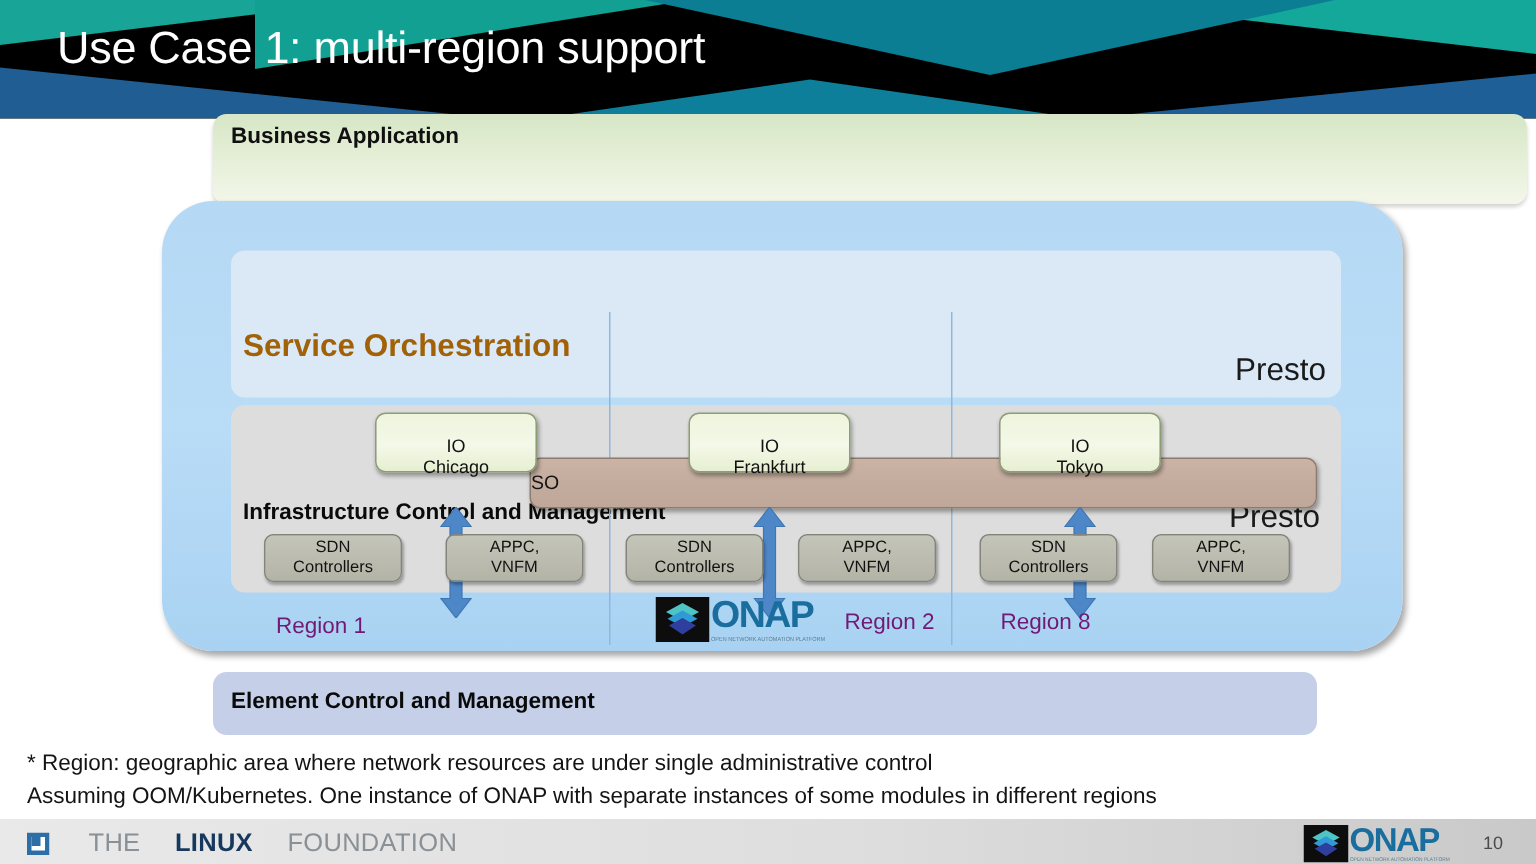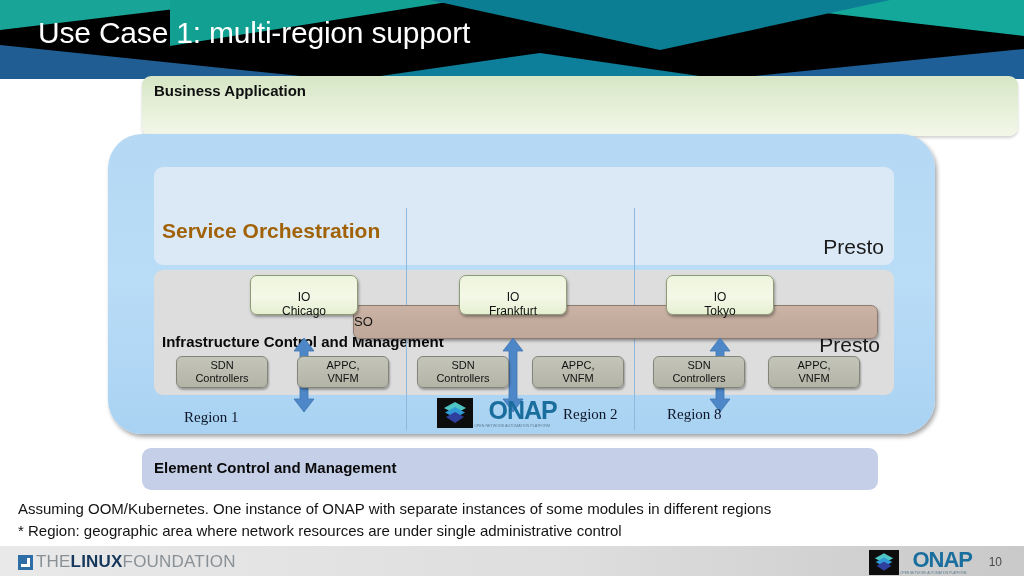--- a/index.html
+++ b/index.html
@@ -173,23 +173,22 @@
   }
   .small-box .t1 { display: block; font-size: 11px; color: #111; margin-top: 2px; line-height: 13px; }
   .small-box .t2 { display: block; font-size: 11px; color: #111; line-height: 13px; }
 
   
   .arrow { position: absolute; }
 
   
   .region-lbl {
     position: absolute;
-    font-size: 15px; color: #0f172a;
+    font-size: 15px; color: #701a75;
     white-space: nowrap;
-    font-family: Liberation Serif, serif;
   }
 
   
   #onap-inline {
     position: absolute; left: 437px; top: 398px;
     display: flex; align-items: center; height: 30px;
   }
 
   
   #elem-ctl {
@@ -211,38 +210,37 @@
 
   
   #footer {
     position: absolute; left: 0; top: 546px;
     width: 1024px; height: 30px;
     background: linear-gradient(to right, #e9e9e9 0%, #dedede 55%, #c9c9c9 100%);
   }
   #lf-logo {
     position: absolute; left: 18px; top: 6px;
     display: flex; align-items: center;
-    font-size: 17px; letter-spacing: 0.2px;
+    font-size: 17px; letter-spacing: 0.2px; gap: 23px;
   }
   #lf-logo .the { color: #8a9196; }
   #lf-logo .linux { color: #16385c; font-weight: bold; }
   #lf-logo .found { color: #8a9196; }
   #onap-footer {
     position: absolute; right: 52px; top: 3px;
     display: flex; align-items: center;
   }
   #page-no {
     position: absolute; right: 22px; top: 9px;
     font-size: 12px; color: #4a4a4a;
   }
 
   .onap-word {
     font-weight: bold; color: #1a6e9e; letter-spacing: -1px;
     font-family: "Liberation Sans", sans-serif;
-    text-align: right;
   }
   .onap-sub {
     color: #5a7c90; letter-spacing: 0px;
     transform: scaleX(0.92);
   }
 </style>
 </head>
 <body>
 
 <div id="slide">
@@ -350,22 +348,22 @@
       <span class="onap-word" style="font-size:25px;">ONAP</span>
       <span class="onap-sub" style="font-size:4px; margin-top:1px; transform-origin:left;">OPEN NETWORK AUTOMATION PLATFORM</span>
     </div>
   </div>
 
   <div id="elem-ctl">
     <span class="lbl">Element Control and Management</span>
   </div>
 
   <div id="notes">
+    <div>* Region: geographic area where network resources are under single administrative control</div>
     <div>Assuming OOM/Kubernetes.  One instance of ONAP with separate instances of some modules in different regions</div>
-    <div>* Region: geographic area where network resources are under single administrative control</div>
   </div>
 
   <div id="footer">
     <div id="lf-logo">
       <svg width="15" height="15" viewBox="0 0 15 15" style="margin-right:3px;">
         <rect x="0" y="0" width="15" height="15" fill="#2e6ea6"></rect>
         <rect x="3" y="3" width="9" height="9" fill="#ffffff"></rect>
         <rect x="3" y="3" width="6" height="6" fill="#2e6ea6"></rect>
       </svg>
       <span class="the">THE</span>

